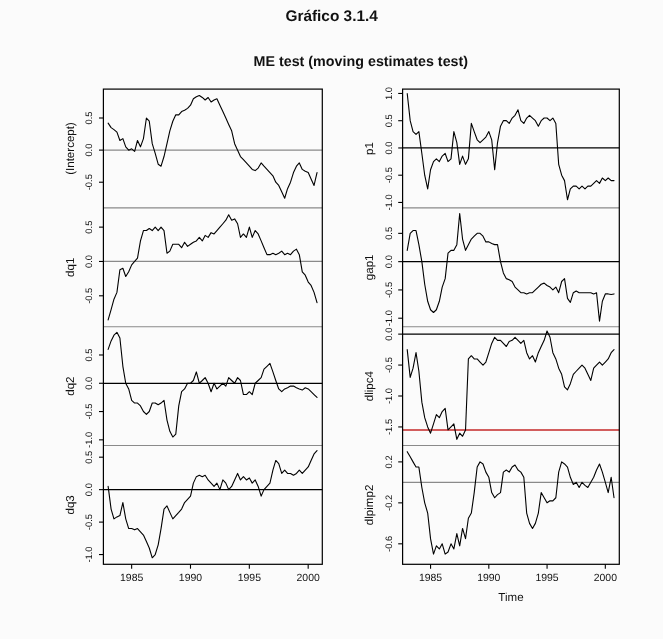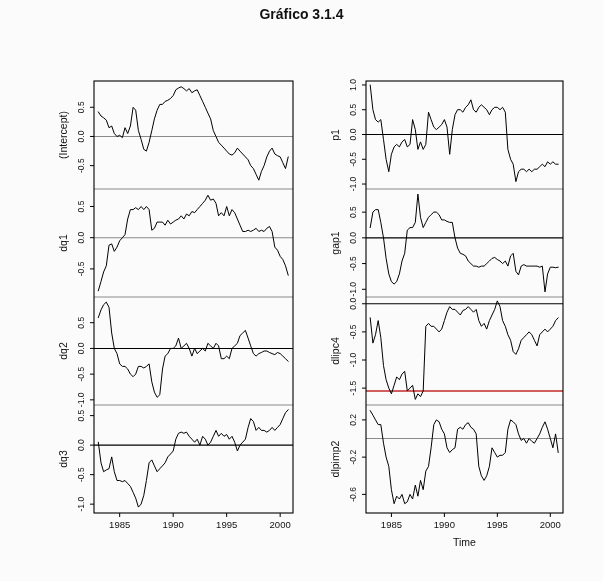--- a/index.html
+++ b/index.html
@@ -16,20 +16,21 @@
     position:absolute; top:48px; left:55px; width:546px;
     text-align:center; font-size:13px; font-weight:bold; color:#111;
   }
   svg{position:absolute; top:0; left:0;}
 </style>
 </head>
 <body>
 
 <div class="figure">
   <div class="fig-title">Gráfico 3.1.4</div>
+  <div class="chart-title">ME test (moving estimates test)</div>
   <svg id="chart" width="603" height="581" viewBox="0 0 603 581">
       <g>
         <line x1="94" x2="293" y1="136.45945945945945" y2="136.45945945945945" stroke="#8a8a8a" stroke-width="1.1"></line>
         <polyline points="98.3,111.9 101.0,116.0 103.6,117.8 106.3,120.1 109.0,127.7 111.7,126.0 114.3,133.5 117.0,136.5 119.7,135.3 122.4,137.6 125.0,127.7 127.7,133.5 130.4,126.0 133.1,107.3 135.7,110.2 138.4,130.6 141.1,139.4 143.8,149.3 146.4,151.1 149.1,142.3 151.8,130.6 154.4,118.9 157.1,110.2 159.8,104.4 162.5,104.4 165.1,101.4 167.8,100.3 170.5,98.5 173.2,95.6 175.8,89.8 178.5,88.0 181.2,86.8 183.9,88.6 186.5,90.9 189.2,88.6 191.9,92.7 194.6,90.9 197.2,89.8 199.9,95.6 202.6,101.4 205.3,107.3 207.9,113.1 210.6,118.9 213.3,130.6 216.0,136.5 218.6,142.3 221.3,145.2 224.0,148.1 226.7,151.1 229.3,154.0 232.0,155.1 234.7,152.8 237.4,148.1 240.0,151.1 242.7,154.0 245.4,156.9 248.1,159.8 250.7,165.6 253.4,168.6 256.1,174.4 258.8,180.2 261.4,171.5 264.1,165.6 266.8,156.9 269.5,151.1 272.1,148.1 274.8,154.0 277.5,155.7 280.2,156.9 282.8,162.7 285.5,168.6 288.2,156.9" fill="none" stroke="#000000" stroke-width="1" stroke-linejoin="round" stroke-linecap="round"></polyline>
         <line x1="90" x2="94" y1="107.27027027027027" y2="107.27027027027027" stroke="#000000"></line>
         <text x="84" y="107.27027027027027" text-anchor="middle" fill="#111111" font-size="8.5" transform="rotate(-90 84 107.27027027027027)">0.5</text>
         <line x1="90" x2="94" y1="136.45945945945945" y2="136.45945945945945" stroke="#000000"></line>
         <text x="84" y="136.45945945945945" text-anchor="middle" fill="#111111" font-size="8.5" transform="rotate(-90 84 136.45945945945945)">0.0</text>
         <line x1="90" x2="94" y1="165.64864864864865" y2="165.64864864864865" stroke="#000000"></line>
         <text x="84" y="165.64864864864865" text-anchor="middle" fill="#111111" font-size="8.5" transform="rotate(-90 84 165.64864864864865)">-0.5</text>

